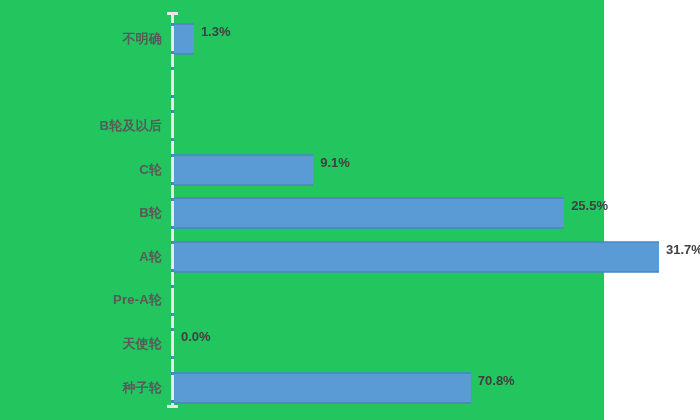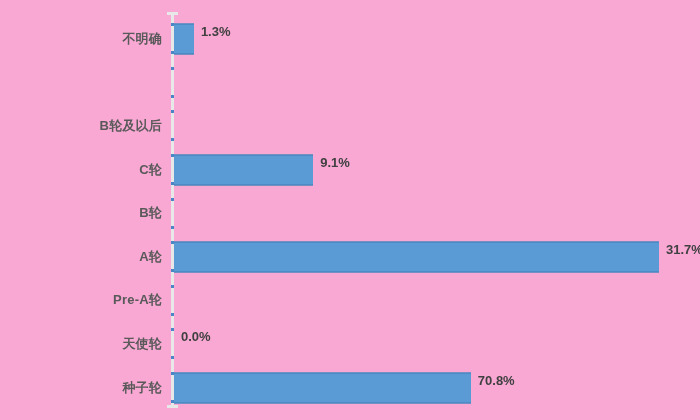--- a/index.html
+++ b/index.html
@@ -8,23 +8,23 @@
   }
   body {
     width: 700px;
     height: 420px;
     background: #ffffff;
     font-family: "Liberation Sans", sans-serif;
     overflow: hidden;
   }
   #chart-root {
     position: relative;
-    width: 700px;
+    width: 604px;
     height: 420px;
-    background: #f9a8d4;
+    background: #22c55e;
   }
   .plot-area {
     position: absolute;
     left: 0;
     top: 0;
     width: 700px;
     height: 420px;
   }
   
   .axis-line {
@@ -129,20 +129,24 @@
           <div class="cat-label">C轮</div>
           <div class="bar-wrap">
             <div class="bar" style="width: 139.23px; background: rgb(91, 155, 213);"></div>
             <div class="value-label">9.1%</div>
           </div>
           <div class="tick-dot t" style="position: absolute; left: 171px; top: 6.3px;"></div>
           <div class="tick-dot b" style="position: absolute; left: 171px; top: 34.3px;"></div>
         </div>
         <div class="row" style="top: 191.4px;">
           <div class="cat-label">B轮</div>
+          <div class="bar-wrap">
+            <div class="bar" style="width: 390.15px; background: rgb(91, 155, 213);"></div>
+            <div class="value-label">25.5%</div>
+          </div>
           <div class="tick-dot t" style="position: absolute; left: 171px; top: 6.3px;"></div>
           <div class="tick-dot b" style="position: absolute; left: 171px; top: 34.3px;"></div>
         </div>
         <div class="row" style="top: 235px;">
           <div class="cat-label">A轮</div>
           <div class="bar-wrap">
             <div class="bar" style="width: 485.01px; background: rgb(91, 155, 213);"></div>
             <div class="value-label">31.7%</div>
           </div>
           <div class="tick-dot t" style="position: absolute; left: 171px; top: 6.3px;"></div>

